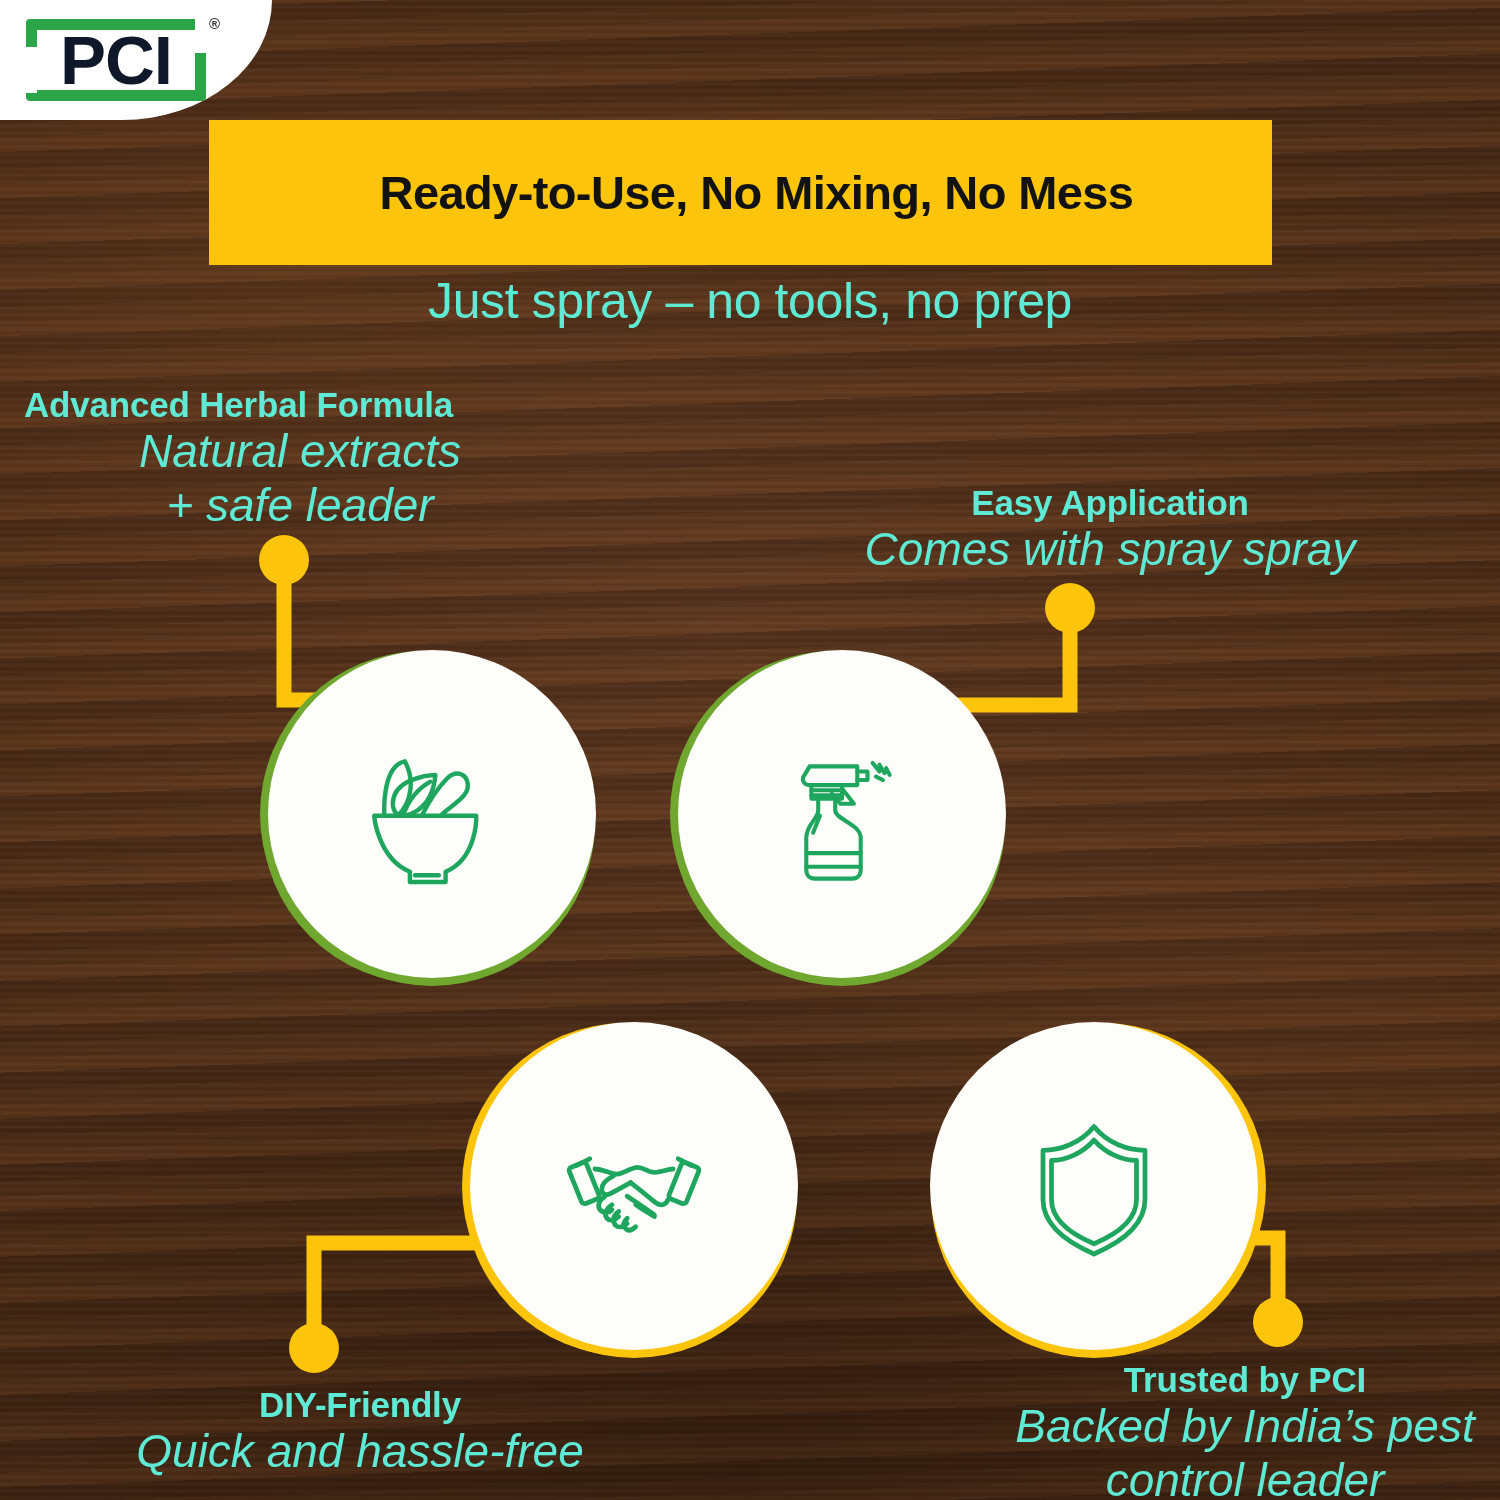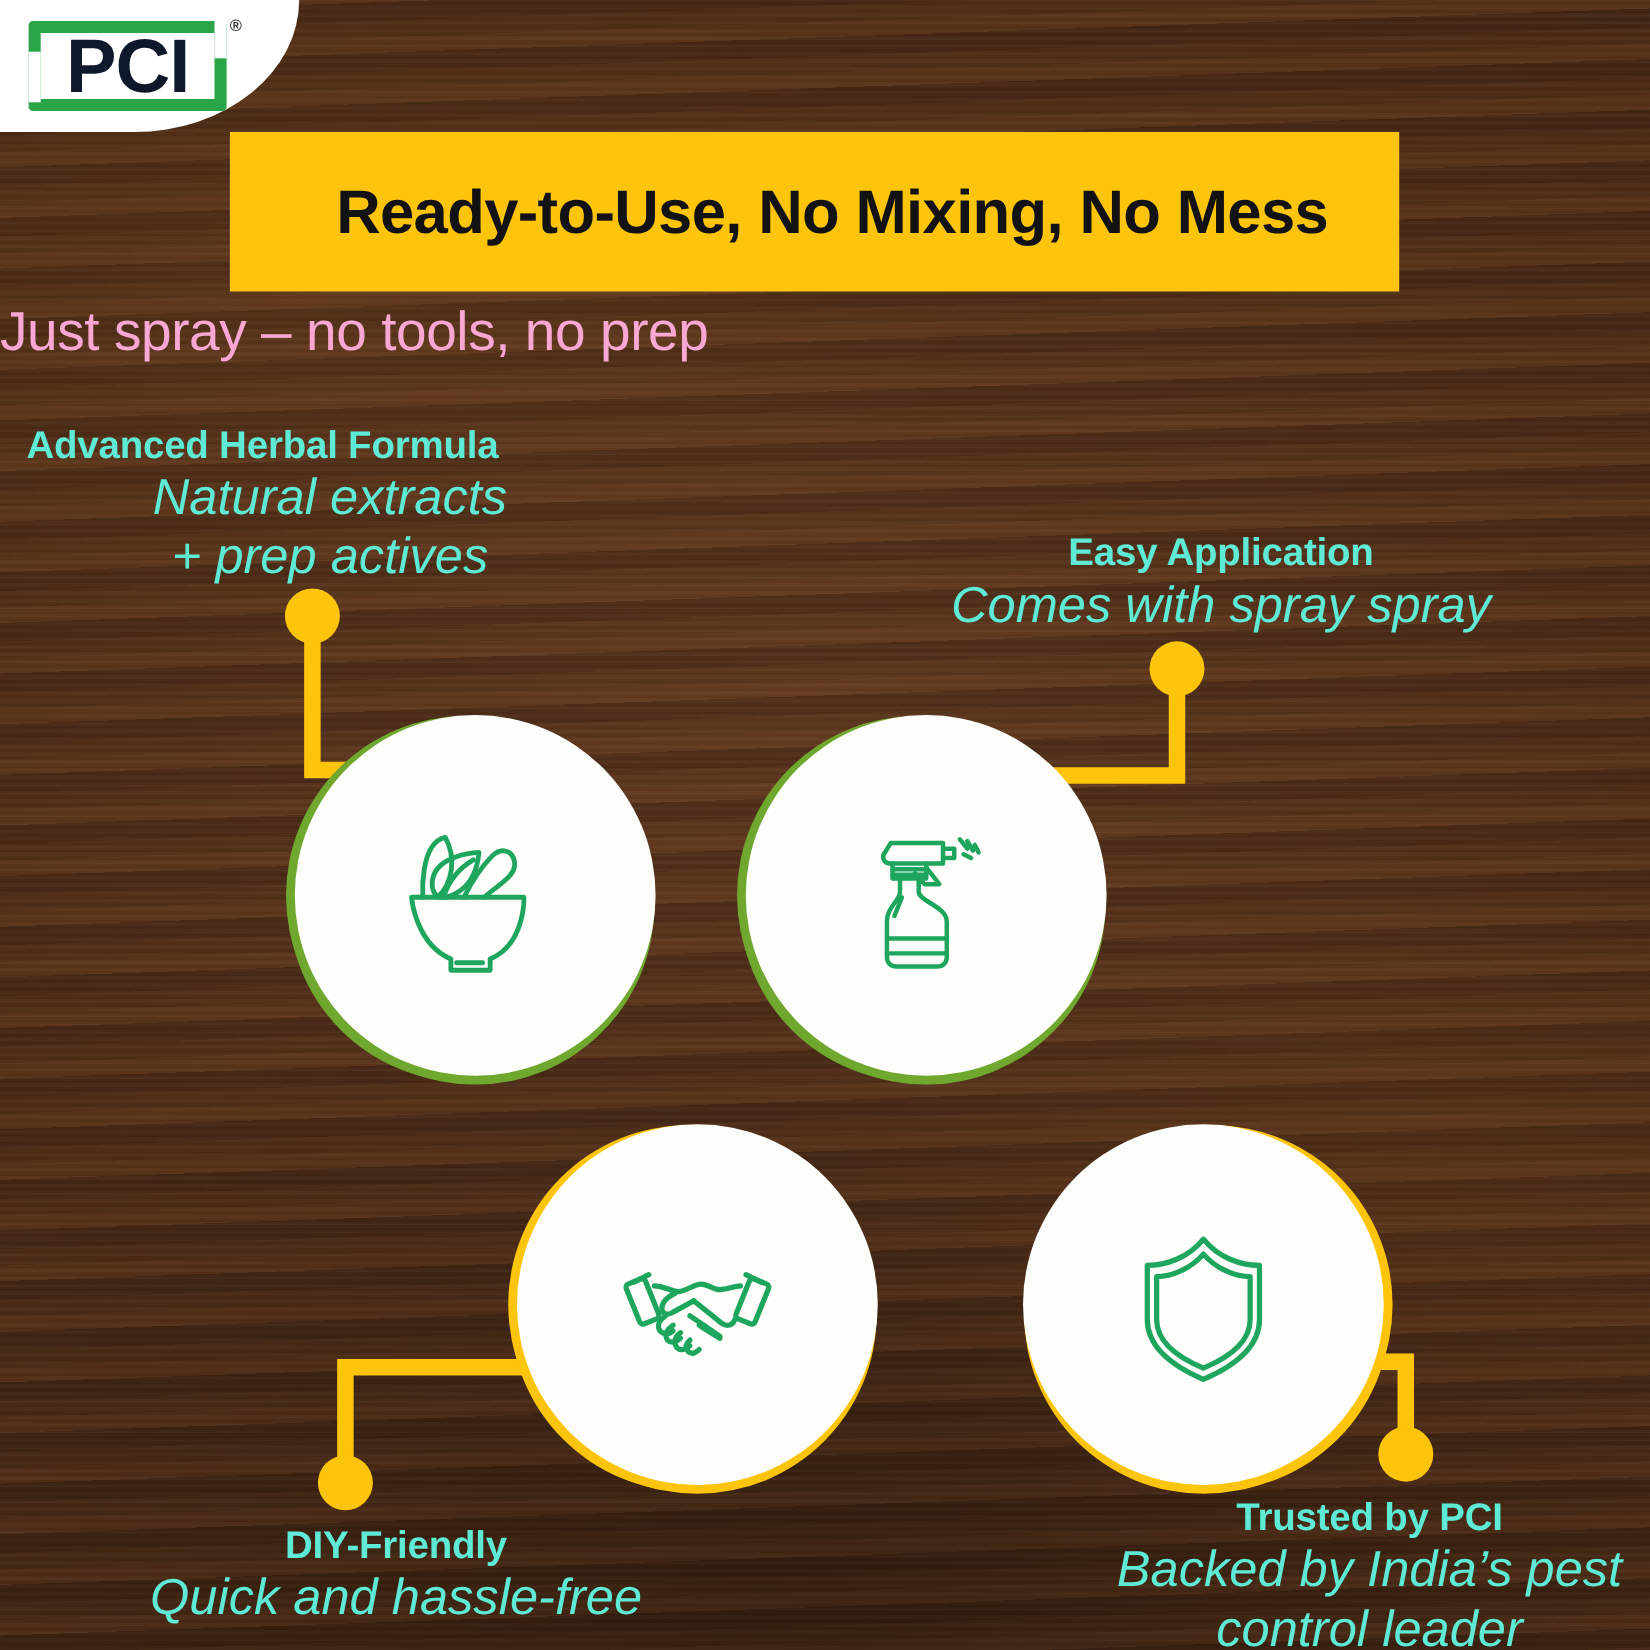--- a/index.html
+++ b/index.html
@@ -79,26 +79,26 @@
 
   
   #headline-banner{
     position:absolute; left:209px; top:120px;
     width:1063px; height:145px;
     background:#FCC40B;
     display:flex; align-items:center; justify-content:center;
     z-index:20;
   }
   #headline-text{
-    font-size:56px; font-weight:bold; color:#121212;
+    font-size:47px; font-weight:bold; color:#121212;
     letter-spacing:-0.6px; white-space:nowrap;margin-left:32px;
   }
   #subheadline{
     position:absolute; left:0; top:272px; width:1500px;
-    text-align:left; color:#f9a8d4;
+    text-align:center; color:#5eead4;
     font-size:50px; font-weight:400;
     letter-spacing:-0.4px;
     z-index:20;
   }
 
   
   #connectors{ position:absolute; inset:0; z-index:12; }
 
   
   .bubble{
@@ -216,21 +216,21 @@
     <g fill="none" stroke="#1FA65E" stroke-width="2.8" stroke-linejoin="round" stroke-linecap="round">
       <path d="M50 15 C58 25 70 29 80 29 L80 58 C80 74 64 84 50 90 C36 84 20 74 20 58 L20 29 C30 29 42 25 50 15 Z"></path>
       <path d="M50 23 C57 31 67 35 75 35 L75 58 C75 71 62 79 50 84 C38 79 25 71 25 58 L25 35 C33 35 43 31 50 23 Z"></path>
     </g>
   </svg>
 </div>
 
 <div id="label-herbal" class="label-block">
   <div class="label-title">Advanced Herbal Formula</div>
   <div class="label-sub">Natural extracts</div>
-  <div class="label-sub">+ prep actives</div>
+  <div class="label-sub">+ safe leader</div>
 </div>
 
 <div id="label-spray" class="label-block">
   <div class="label-title">Easy Application</div>
   <div class="label-sub">Comes with spray spray</div>
 </div>
 
 <div id="label-diy" class="label-block">
   <div class="label-title">DIY-Friendly</div>
   <div class="label-sub">Quick and hassle-free</div>

